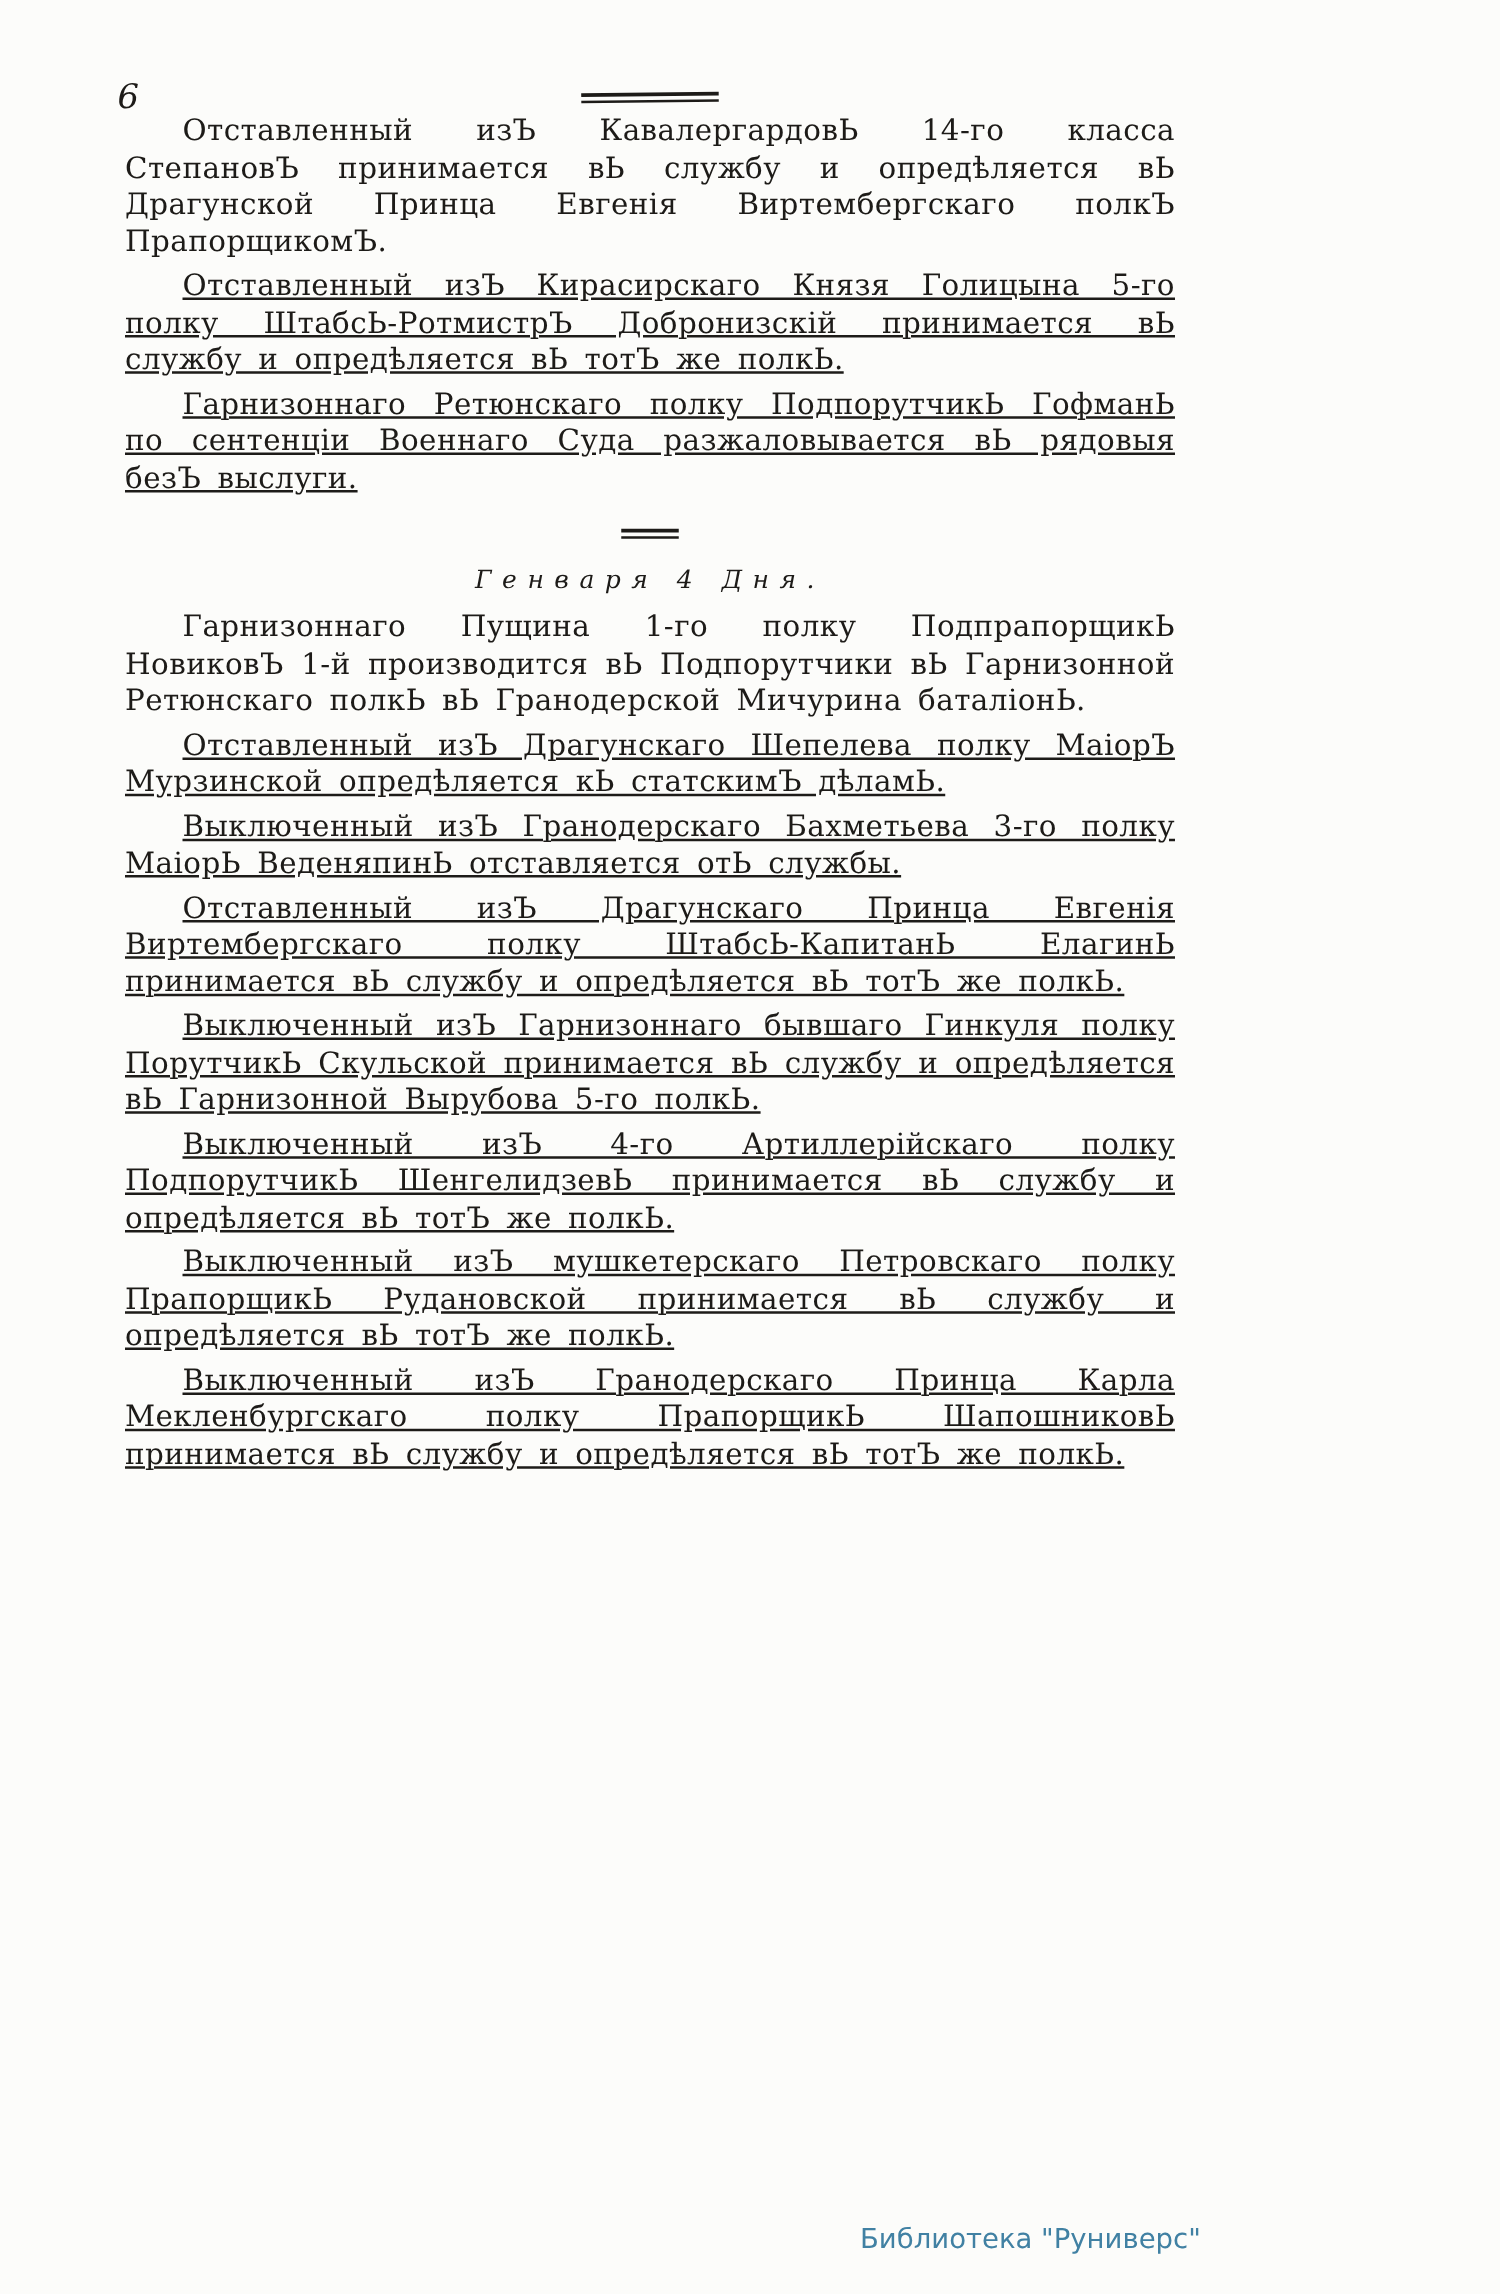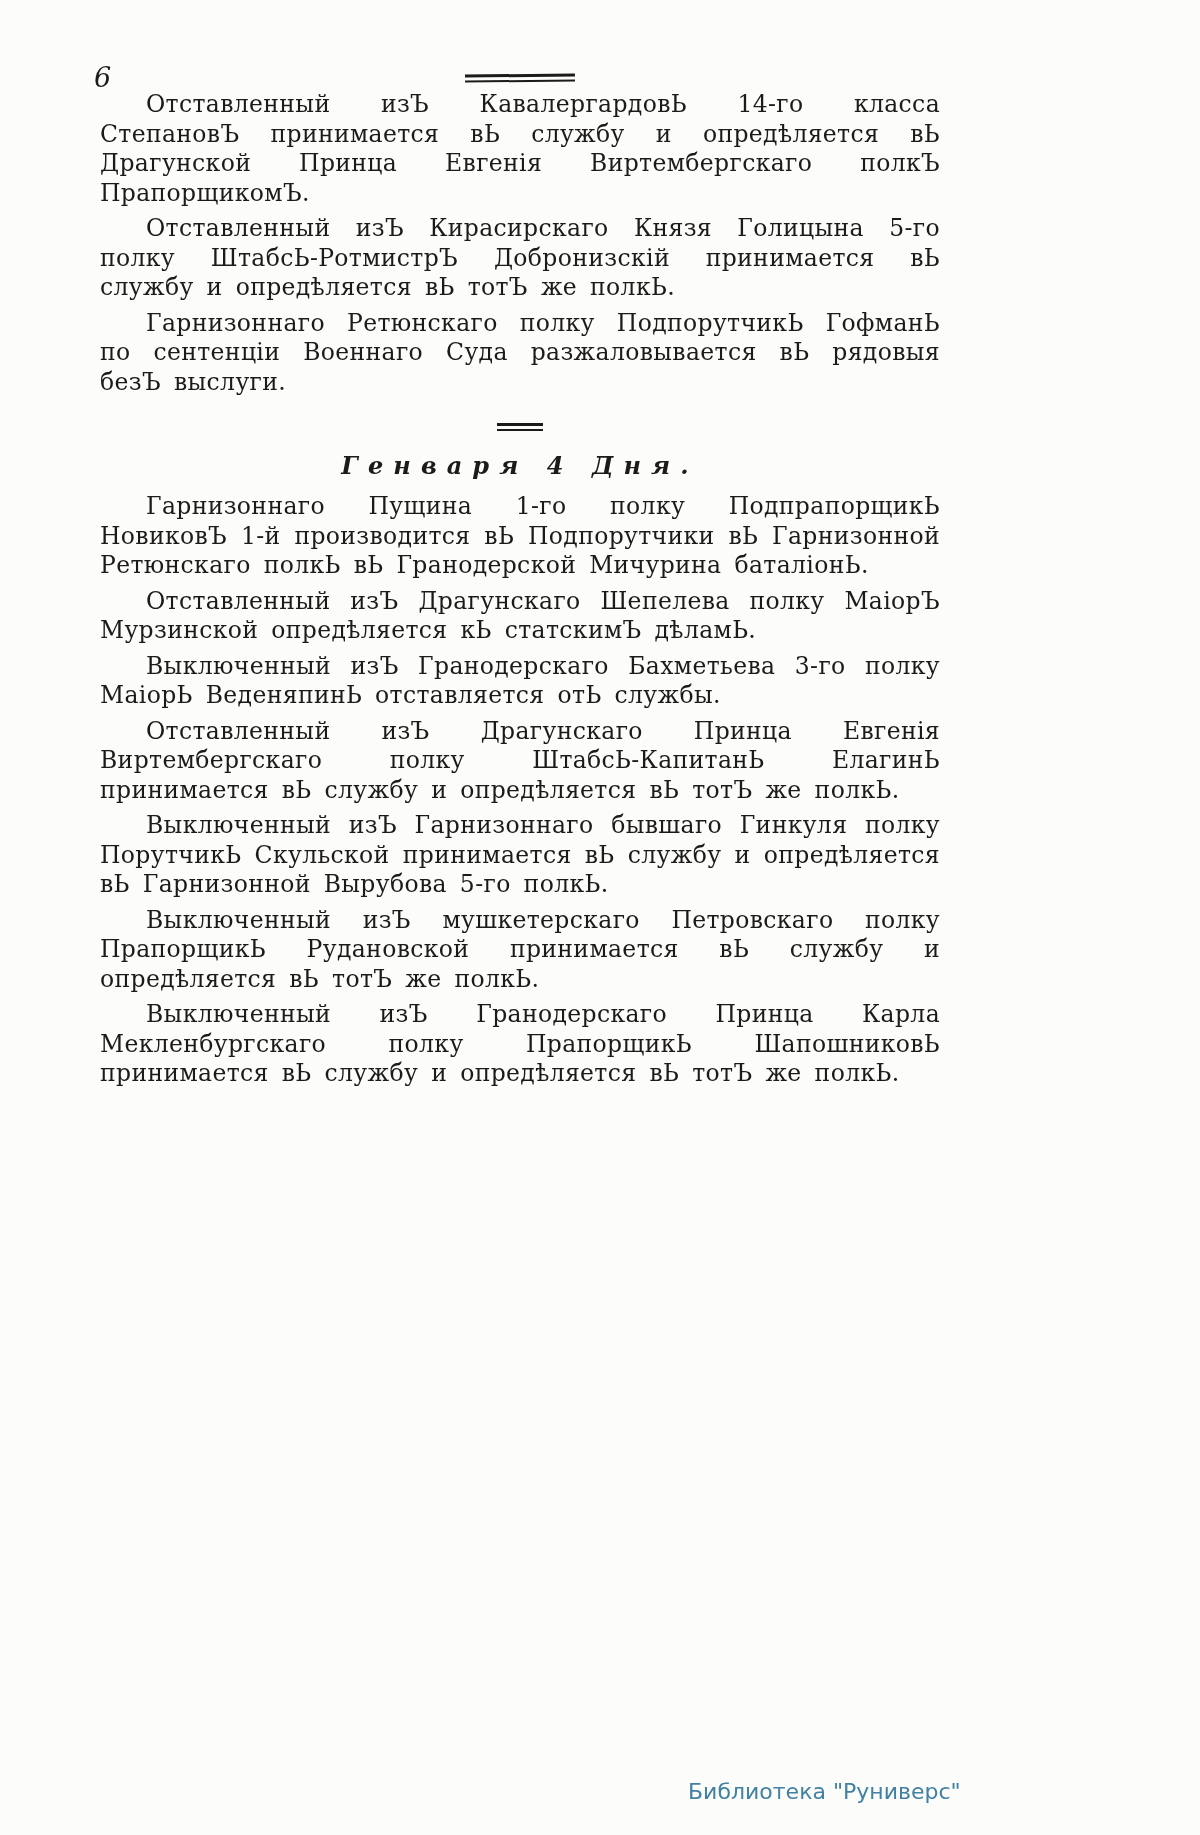--- a/index.html
+++ b/index.html
@@ -46,25 +46,25 @@
   .para {
     margin: 0;
     padding: 0;
     font-size: 23.5px;
     line-height: 29.5px;
     text-align: justify;
     text-indent: 46px;
     word-spacing: 0.22em;
     letter-spacing: 0.015em;
   }
-  .para + .para { margin-top: 6px; }
+  .para + .para { margin-top: 6px; text-decoration: underline; }
   .date-heading {
     margin: 0 0 12px 0;
-    font-size: 24px;
-    font-weight: bold;
+    font-size: 20px;
+    font-weight: normal;
     font-style: italic;
     text-align: center;
     letter-spacing: 0.42em;
   }
   .watermark {
     position: absolute;
     left: 688px;
     top: 1779px;
     font-family: "DejaVu Sans", "Liberation Sans", sans-serif;
     font-size: 22px;
@@ -91,20 +91,21 @@
     <div class="double-rule rule-mid"></div>
 
     <h2 class="date-heading">Генваря 4 Дня.</h2>
 
     <div>
       <p class="para">Гарнизоннаго  Пущина  1-го  полку  ПодпрапорщикЬ  НовиковЪ  1-й  производится  вЬ  Подпорутчики  вЬ  Гарнизонной  Ретюнскаго  полкЬ  вЬ  Гранодерской  Мичурина  баталіонЬ.</p>
       <p class="para">Отставленный  изЪ  Драгунскаго  Шепелева  полку  МаіорЪ  Мурзинской  опредѣляется  кЬ  статскимЪ  дѣламЬ.</p>
       <p class="para">Выключенный  изЪ  Гранодерскаго  Бахметьева  3-го  полку  МаіорЬ  ВеденяпинЬ  отставляется  отЬ  службы.</p>
       <p class="para">Отставленный  изЪ  Драгунскаго  Принца  Евгенія  Виртембергскаго  полку  ШтабсЬ-КапитанЬ  ЕлагинЬ  принимается  вЬ  службу  и  опредѣляется  вЬ  тотЪ  же  полкЬ.</p>
       <p class="para">Выключенный  изЪ  Гарнизоннаго  бывшаго  Гинкуля  полку  ПорутчикЬ  Скульской  принимается  вЬ  службу  и  опредѣляется  вЬ  Гарнизонной  Вырубова  5-го  полкЬ.</p>
+      <p class="para">Выключенный  изЪ  4-го  Артиллерійскаго  полку  ПодпорутчикЬ  ШенгелидзевЬ  принимается  вЬ  службу  и  опредѣляется  вЬ  тотЪ  же  полкЬ.</p>
       <p class="para">Выключенный  изЪ  мушкетерскаго  Петровскаго  полку  ПрапорщикЬ  Рудановской  принимается  вЬ  службу  и  опредѣляется  вЬ  тотЪ  же  полкЬ.</p>
       <p class="para">Выключенный  изЪ  Гранодерскаго  Принца  Карла  Мекленбургскаго  полку  ПрапорщикЬ  ШапошниковЬ  принимается  вЬ  службу  и  опредѣляется  вЬ  тотЪ  же  полкЬ.</p>
     </div>
 
   </div>
 
   <div class="watermark">Библиотека "Руниверс"</div>
 
 </div>
 

